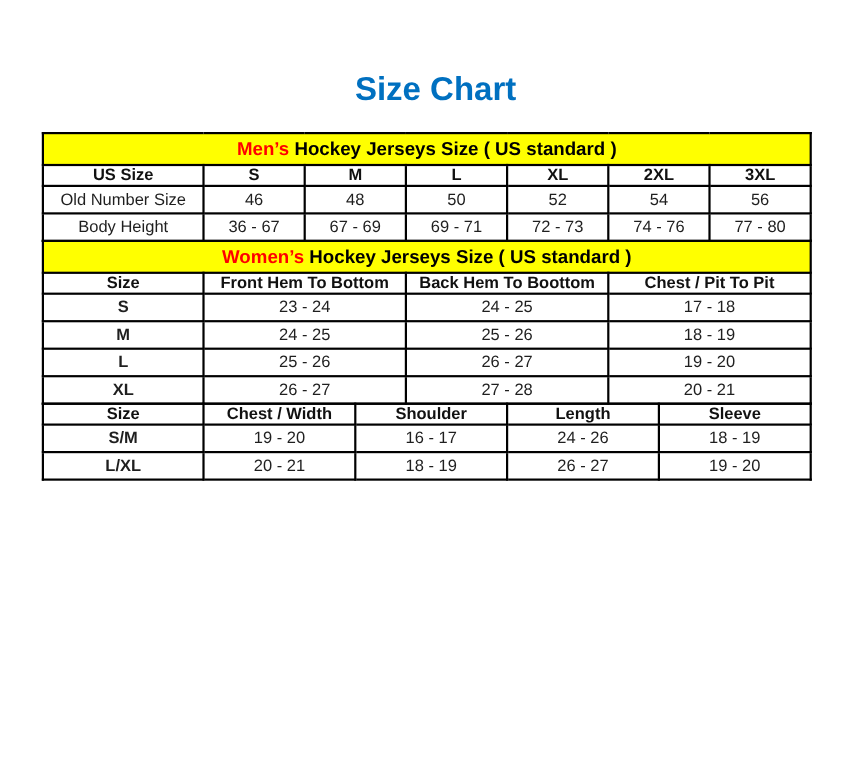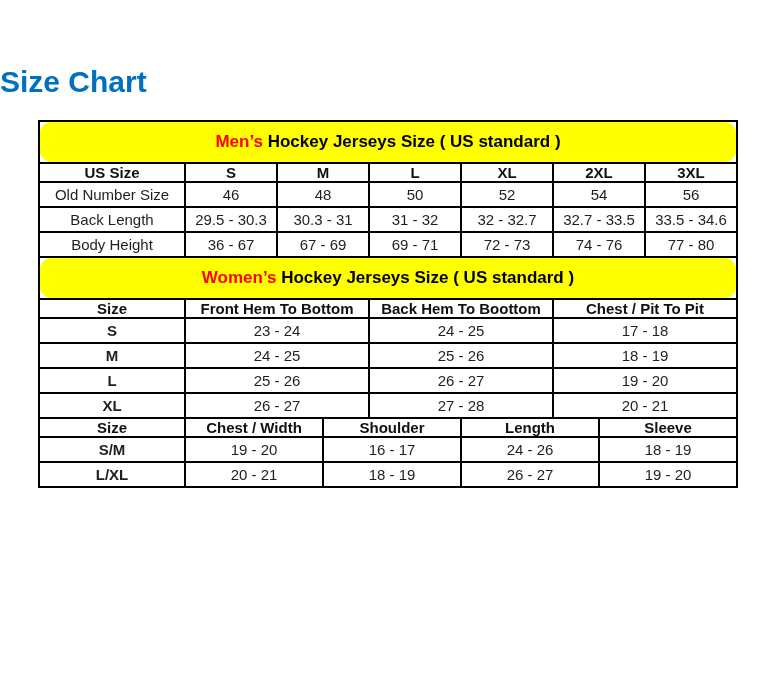--- a/index.html
+++ b/index.html
@@ -10,24 +10,24 @@
   }
   * { box-sizing: border-box; }
   html, body { margin: 0; padding: 0; background: #ffffff; }
   body {
     width: 776px; height: 692px;
     font-family: "Liberation Sans", sans-serif;
     color: #1a1a1a;
   }
   .page { width: 776px; height: 692px; overflow: hidden; }
   .page-title {
-    margin: 60px 0 0 0;
+    margin: 60px 0 0 16px;
     height: 60px;
     line-height: 44px;
-    text-align: left;
+    text-align: center;
     color: var(--title-blue, #0070C0);
     font-size: 30px;
     font-weight: bold;
   }
   .tables { margin-left: 38px; width: 700px; }
   table.sizes {
     border-collapse: collapse;
     table-layout: fixed;
     width: 700px;
     margin-top: -2px;
@@ -37,25 +37,24 @@
   table.sizes td {
     border: 2px solid var(--border-black, #000);
     text-align: center;
     vertical-align: middle;
     padding: 0 2px;
     overflow: hidden;
     white-space: nowrap;
   }
   td.banner {
     background: var(--banner-yellow, #FFFF00);
-    height: 42px;
+    height: 29px;
     font-size: 17px;
     font-weight: bold;
     color: #000;
-    border-radius: 15px;
   }
   td.banner .hl { color: var(--accent-red, #FF0000); }
   td.head-cell {
     height: 15px;
     font-size: 15px;
     font-weight: bold;
     color: #111;
   }
   td.data-cell, td.row-label {
     height: 25px;
@@ -103,29 +102,20 @@
           <tr>
             <td class="row-label">Old Number Size</td>
             <td class="data-cell">46</td>
             <td class="data-cell">48</td>
             <td class="data-cell">50</td>
             <td class="data-cell">52</td>
             <td class="data-cell">54</td>
             <td class="data-cell">56</td>
           </tr>
           <tr>
-            <td class="row-label">Back Length</td>
-            <td class="data-cell">29.5 - 30.3</td>
-            <td class="data-cell">30.3 - 31</td>
-            <td class="data-cell">31 - 32</td>
-            <td class="data-cell">32 - 32.7</td>
-            <td class="data-cell">32.7 - 33.5</td>
-            <td class="data-cell">33.5 - 34.6</td>
-          </tr>
-          <tr>
             <td class="row-label">Body Height</td>
             <td class="data-cell">36 - 67</td>
             <td class="data-cell">67 - 69</td>
             <td class="data-cell">69 - 71</td>
             <td class="data-cell">72 - 73</td>
             <td class="data-cell">74 - 76</td>
             <td class="data-cell">77 - 80</td>
           </tr>
         </tbody>
       </table>

